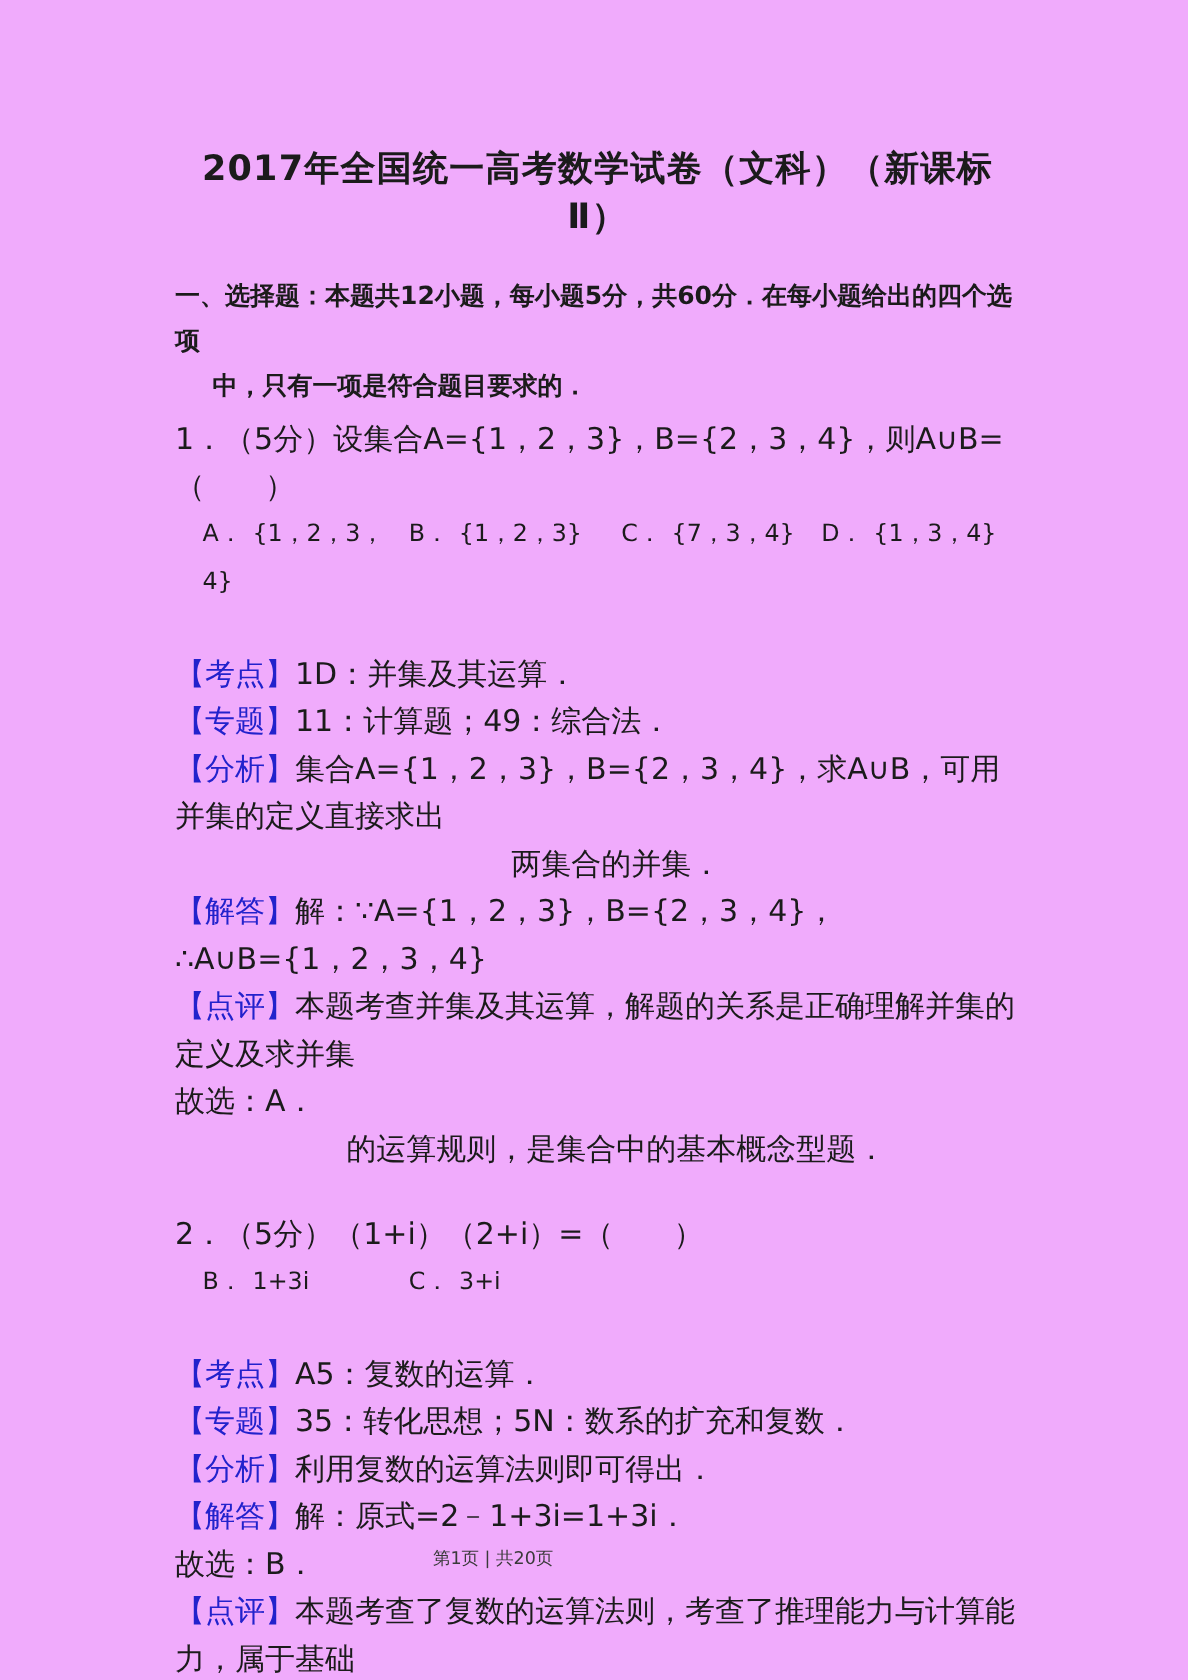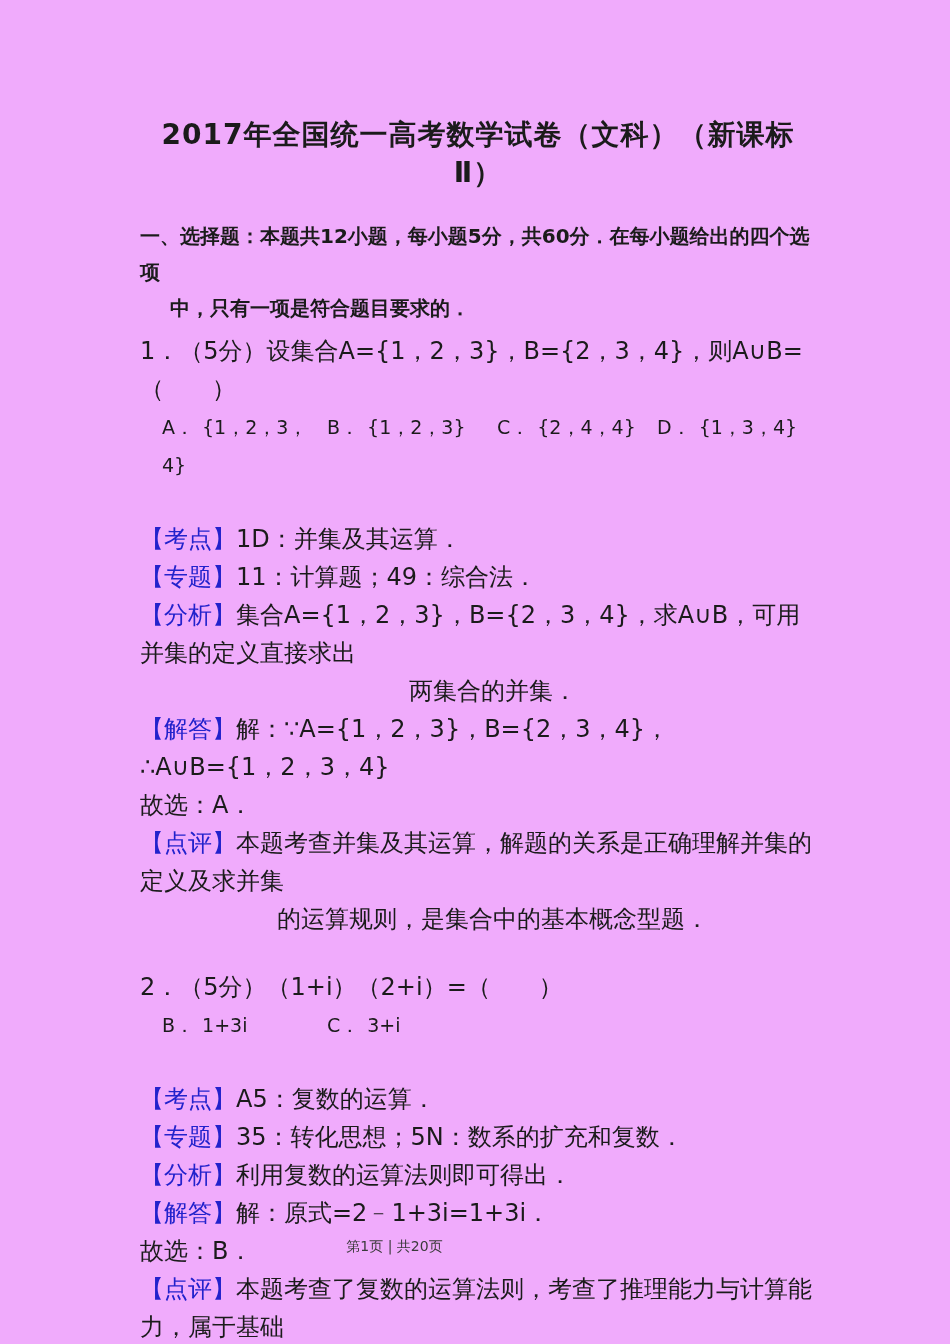--- a/index.html
+++ b/index.html
@@ -53,42 +53,42 @@
       <div class="hang2">中，只有一项是符合题目要求的．</div>
     </div>
 
     <section>
       <div class="line stem">
         <span class="qnum">1．</span><span>（5分）设集合A={1，2，3}，B={2，3，4}，则A∪B=（　　）</span>
       </div>
       <div class="options">
         <span><span class="optlabel">A．</span><span>{1，2，3，4}</span></span>
         <span><span class="optlabel">B．</span><span>{1，2，3}</span></span>
-        <span><span class="optlabel">C．</span><span>{2，4，4}</span></span>
+        <span><span class="optlabel">C．</span><span>{7，3，4}</span></span>
         <span><span class="optlabel">D．</span><span>{1，3，4}</span></span>
       </div>
 
       <div class="line meta-first">
         <span class="blue">【考点】</span><span>1D：并集及其运算．</span>
       </div>
       <div class="line">
         <span class="blue">【专题】</span><span>11：计算题；49：综合法．</span>
       </div>
       <div class="line">
         <span class="blue">【分析】</span><span>集合A={1，2，3}，B={2，3，4}，求A∪B，可用并集的定义直接求出</span>
       </div>
       <div class="line indent">两集合的并集．</div>
       <div class="line">
         <span class="blue">【解答】</span><span>解：∵A={1，2，3}，B={2，3，4}，</span>
       </div>
       <div class="line">∴A∪B={1，2，3，4}</div>
-      <div class="line">故选：A．</div>
       <div class="line">
         <span class="blue">【点评】</span><span>本题考查并集及其运算，解题的关系是正确理解并集的定义及求并集</span>
       </div>
+      <div class="line">故选：A．</div>
       <div class="line indent">的运算规则，是集合中的基本概念型题．</div>
     </section>
 
     <section>
       <div class="line stem q2-start">
         <span class="qnum">2．</span><span>（5分）（1+i）（2+i）=（　　）</span>
       </div>
       <div class="options">
         <span><span class="optlabel">B．</span><span>1+3i</span></span>
         <span><span class="optlabel">C．</span><span>3+i</span></span>

